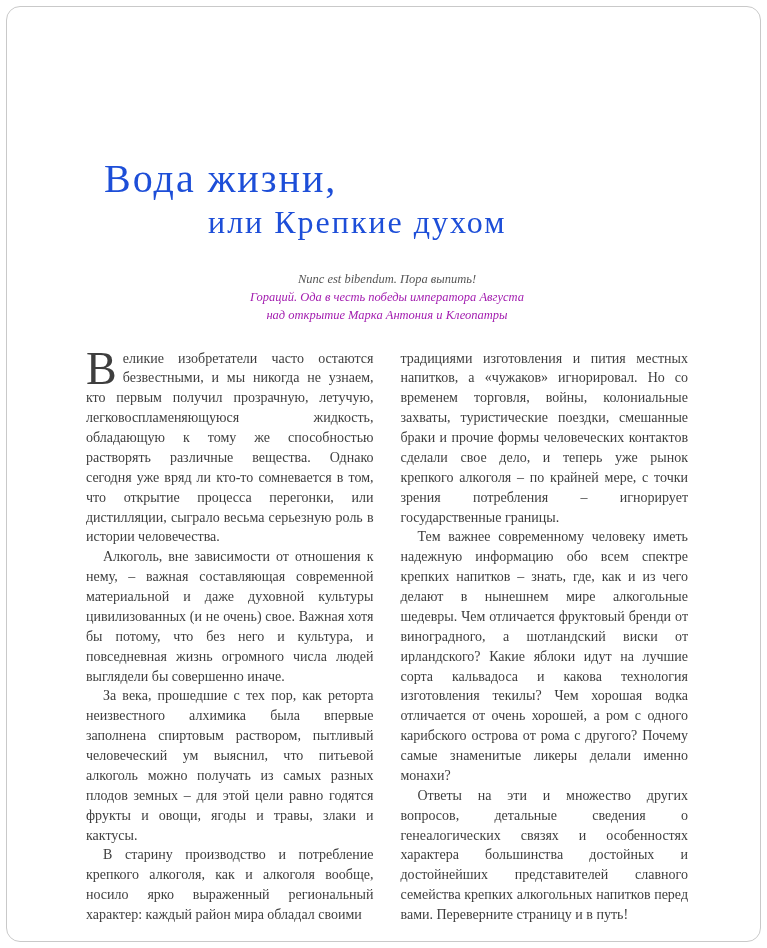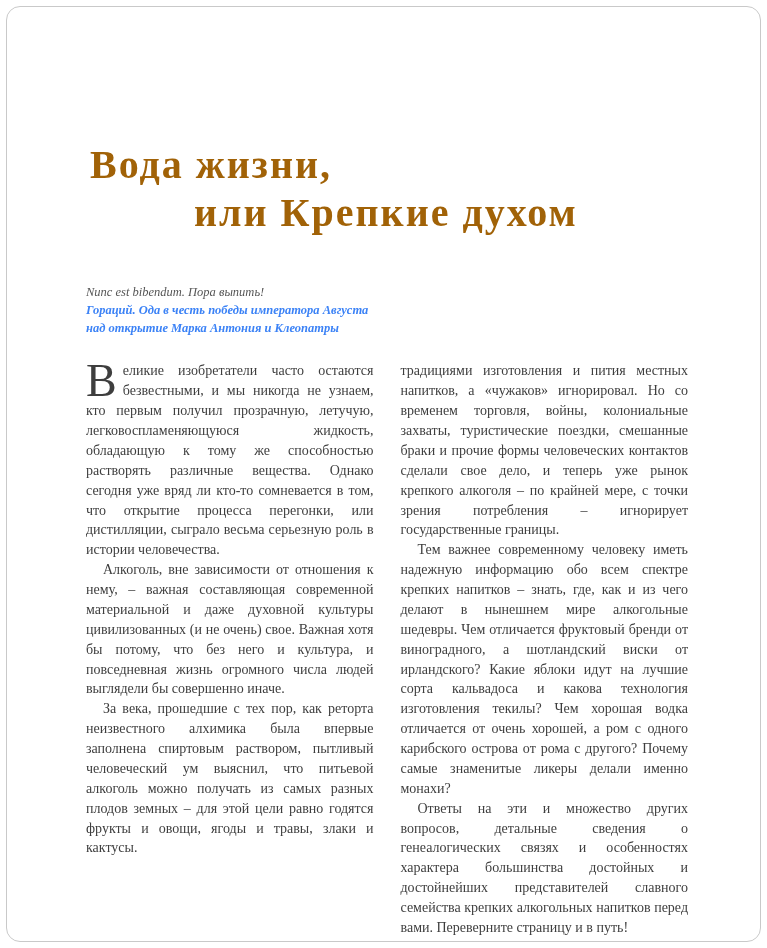--- a/index.html
+++ b/index.html
@@ -19,49 +19,49 @@
     border-radius: 14px;
     background: #ffffff;
     overflow: hidden;
   }
   .content {
     box-sizing: border-box;
     padding: 132px 72px 0 79px;
   }
   
   .title {
-    margin: 4px;
-    font-weight: bold;
-    color: #a16207;
+    margin: 18px;
+    font-weight: normal;
+    color: #1d4ed8;
     line-height: 1.1;
   }
   .title .t1 {
     display: block;
     font-size: 40px;
     letter-spacing: 2px;
   }
   .title .t2 {
     display: block;
-    font-size: 40px;
+    font-size: 32px;
     letter-spacing: 2px;
     margin-left: 104px;
     margin-top: 4px;
   }
   
   .epigraph {
-    margin-top: 48px;
-    text-align: left;
+    margin-top: 30px;
+    text-align: center;
     font-style: italic;
     font-size: 12.5px;
     line-height: 1.45;
     color: #555555;
   }
   .epigraph .ep-bold {
-    font-weight: bold;
-    color: #3b82f6;
+    font-weight: normal;
+    color: #a21caf;
   }
   
   .columns {
     margin-top: 24px;
     display: flex;
     gap: 27px;
   }
   .col {
     flex: 1 1 0;
     font-size: 14px;
@@ -98,20 +98,21 @@
       <div>Nunc est bibendum. Пора выпить!</div>
       <div class="ep-bold">Гораций. Ода в честь победы императора Августа</div>
       <div class="ep-bold">над открытие Марка Антония и Клеопатры</div>
     </div>
 
     <div class="columns">
       <div class="col" id="col-left">
           <p><span class="dropcap">В</span>еликие изобретатели часто остаются безвестными, и мы никогда не узнаем, кто первым получил прозрачную, летучую, легковоспламеняющуюся жидкость, обладающую к тому же способностью растворять различные вещества. Однако сегодня уже вряд ли кто-то сомневается в том, что открытие процесса перегонки, или дистилляции, сыграло весьма серьезную роль в истории человечества.</p>
           <p>Алкоголь, вне зависимости от отношения к нему, – важная составляющая современной материальной и даже духовной культуры цивилизованных (и не очень) свое. Важная хотя бы потому, что без него и культура, и повседневная жизнь огромного числа людей выглядели бы совершенно иначе.</p>
           <p>За века, прошедшие с тех пор, как реторта неизвестного алхимика была впервые заполнена спиртовым раствором, пытливый человеческий ум выяснил, что питьевой алкоголь можно получать из самых разных плодов земных – для этой цели равно годятся фрукты и овощи, ягоды и травы, злаки и кактусы.</p>
+          <p>В старину производство и потребление крепкого алкоголя, как и алкоголя вообще, носило ярко выраженный региональный характер: каждый район мира обладал своими</p>
         </div>
       <div class="col" id="col-right">
           <p>традициями изготовления и пития местных напитков, а «чужаков» игнорировал. Но со временем торговля, войны, колониальные захваты, туристические поездки, смешанные браки и прочие формы человеческих контактов сделали свое дело, и теперь уже рынок крепкого алкоголя – по крайней мере, с точки зрения потребления – игнорирует государственные границы.</p>
           <p>Тем важнее современному человеку иметь надежную информацию обо всем спектре крепких напитков – знать, где, как и из чего делают в нынешнем мире алкогольные шедевры. Чем отличается фруктовый бренди от виноградного, а шотландский виски от ирландского? Какие яблоки идут на лучшие сорта кальвадоса и какова технология изготовления текилы? Чем хорошая водка отличается от очень хорошей, а ром с одного карибского острова от рома с другого? Почему самые знаменитые ликеры делали именно монахи?</p>
           <p>Ответы на эти и множество других вопросов, детальные сведения о генеалогических связях и особенностях характера большинства достойных и достойнейших представителей славного семейства крепких алкогольных напитков перед вами. Переверните страницу и в путь!</p>
         </div>
     </div>
 
   </div>
 </div>

